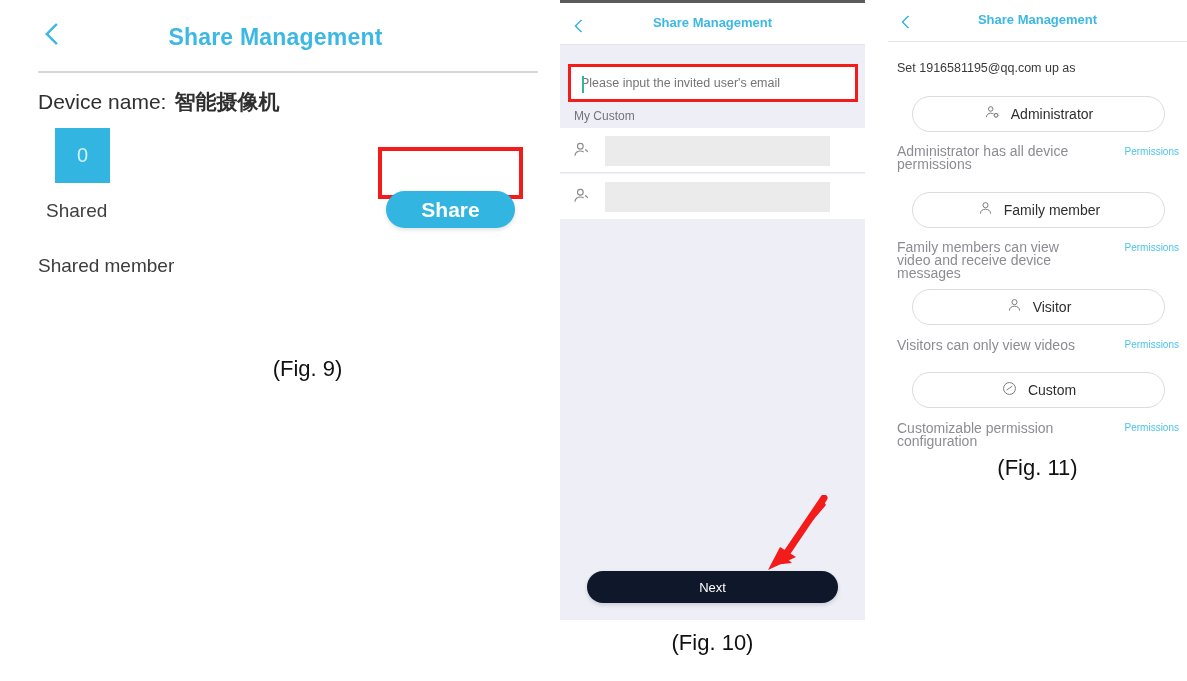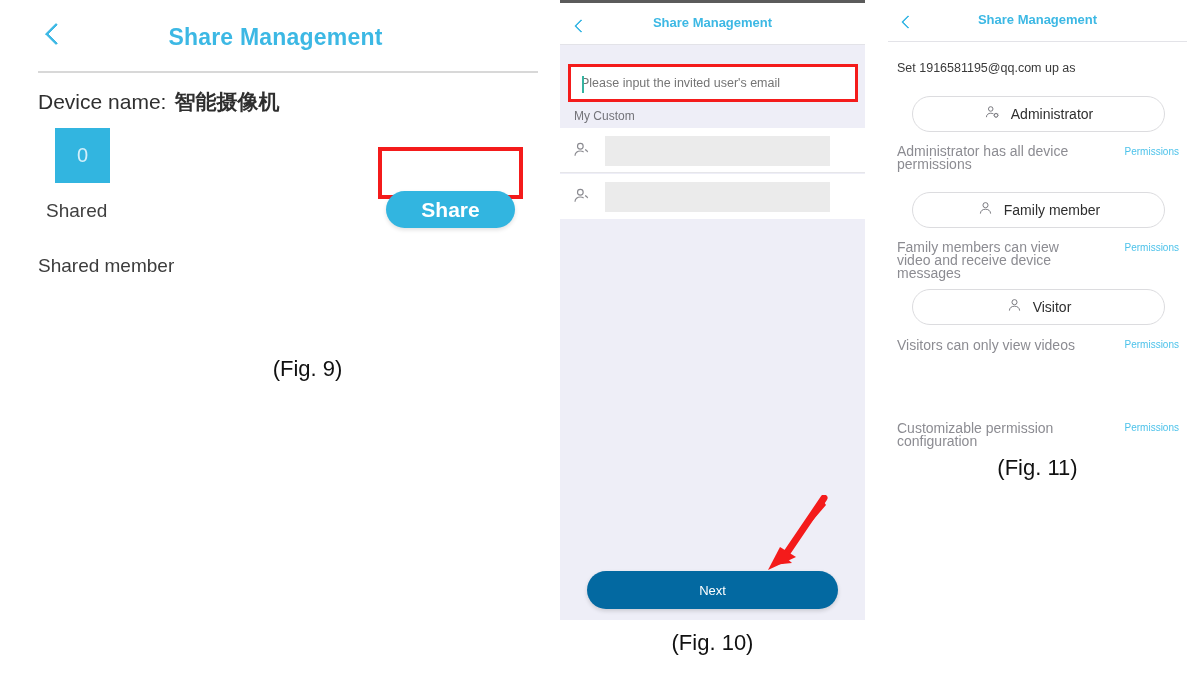--- a/index.html
+++ b/index.html
@@ -145,22 +145,22 @@
   #fig10 .friendrow .redacted {
     position: absolute; left: 45px; top: 8px; width: 225px; height: 30px;
     background: #ebebeb;
   }
   #fig10 .listfill {
     position: absolute; left: 0; top: 219px; width: 305px; height: 341px;
     background: #eeeef7;
   }
   #fig10 .nextbtn {
     position: absolute; left: 27px; top: 571px;
-    width: 251px; height: 38px;
-    background: #0369a1;
+    width: 251px; height: 32px;
+    background: #0f172a;
     border: none; border-radius: 19px;
     color: #fff; font-size: 13px;
     font-family: "Liberation Sans", sans-serif;
     box-shadow: 0 2px 4px rgba(0,0,0,.15);
   }
   #fig10 .figlabel {
     position: absolute; left: 0; top: 630px; width: 305px;
     text-align: center; font-size: 22px; color: #111;
   }
   #fig10 .arrow { position: absolute; left: 190px; top: 495px; }
@@ -338,19 +338,28 @@
         <svg viewBox="0 0 24 24" width="17" height="17" fill="none" stroke="#6f6f76" stroke-width="1.3">
           <circle cx="12" cy="7.3" r="3.6"></circle>
           <path d="M4.8 19.2c0-3.9 3.2-6.2 7.2-6.2s7.2 2.3 7.2 6.2"></path>
         </svg>
       </span>
       <span>Visitor</span>
     </button>
     <div class="desc" style="top:339px">Visitors can only view videos</div>
     <button class="perm" style="top:339px">Permissions</button>
 
+    <button class="rolebtn" style="top:372px">
+      <span>
+        <svg viewBox="0 0 24 24" width="17" height="17" fill="none" stroke="#6f6f76" stroke-width="1.3">
+          <circle cx="12" cy="12" r="8.4"></circle>
+          <path d="M8 14.2 L16 8.6"></path>
+        </svg>
+      </span>
+      <span>Custom</span>
+    </button>
     <div class="desc" style="top:422px">Customizable permission configuration</div>
     <button class="perm" style="top:422px">Permissions</button>
 
     <div class="figlabel">(Fig. 11)</div>
   </div>
 
 </div>
 
 </body></html>

